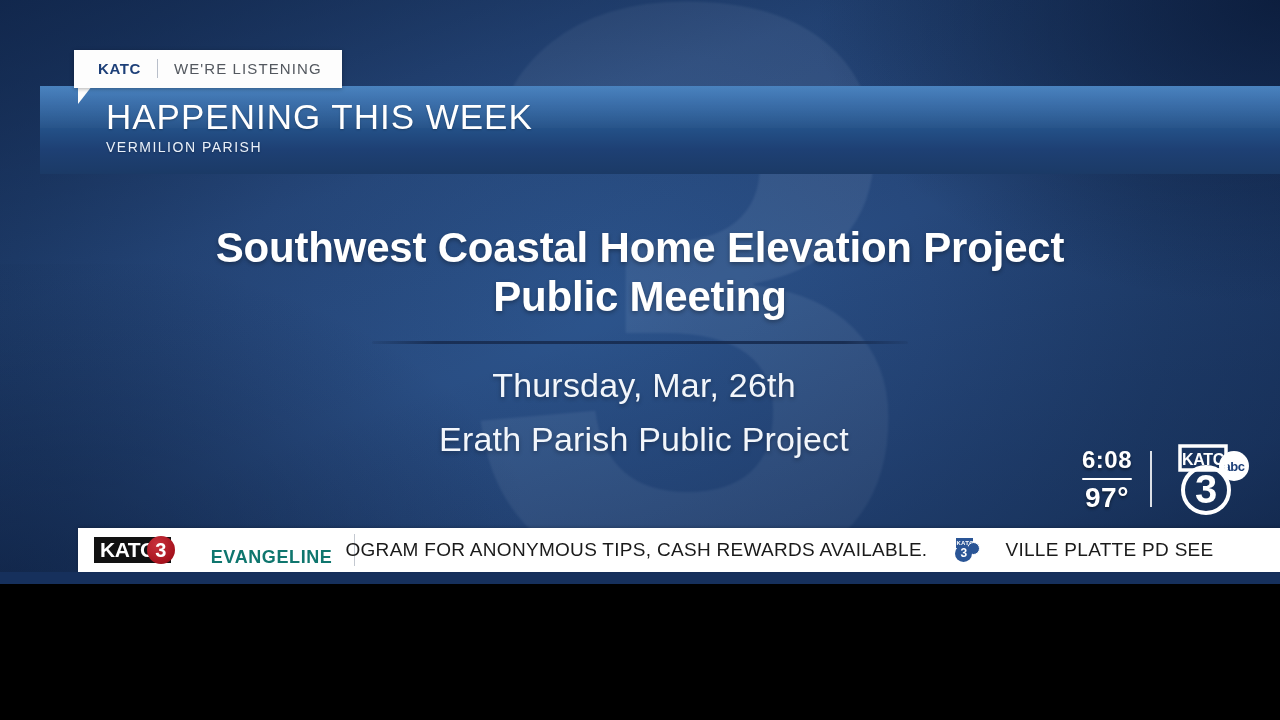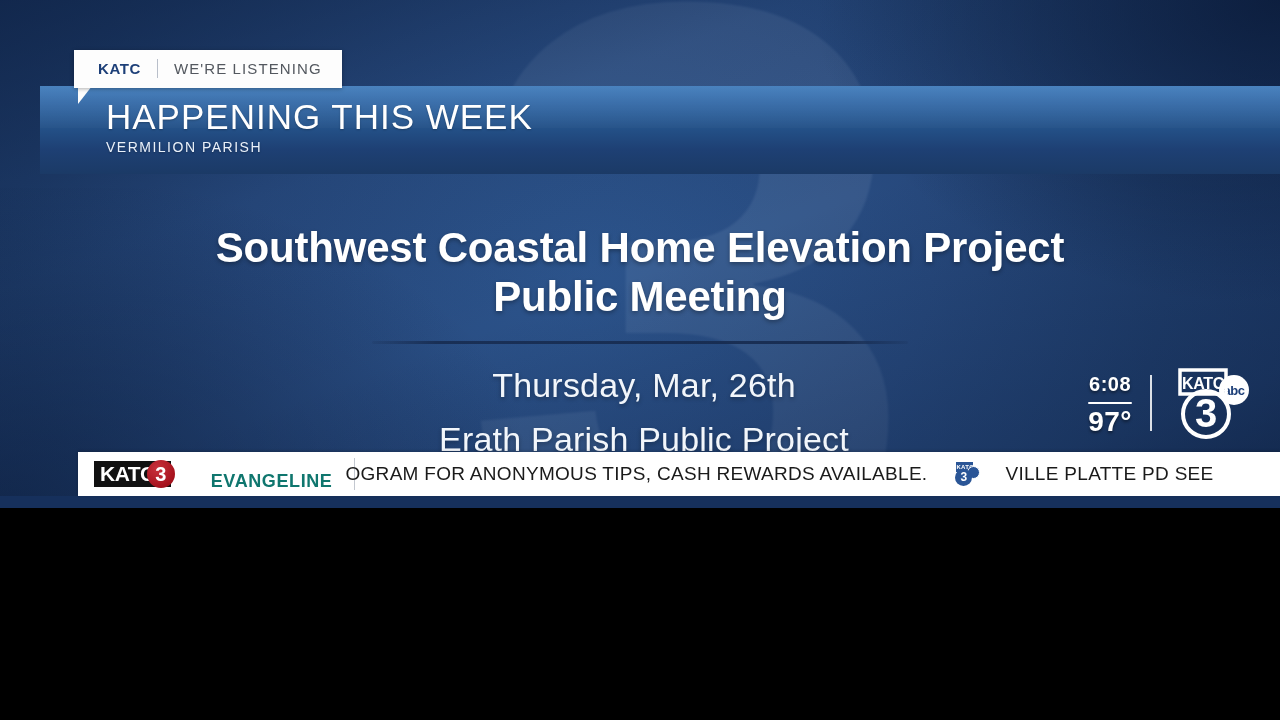--- a/index.html
+++ b/index.html
@@ -9,21 +9,21 @@
     background: #000;
   }
   body {
     font-family: "Liberation Sans", sans-serif;
   }
 
   
   #broadcast {
     position: relative;
     width: 1280px;
-    height: 508px;
+    height: 584px;
     overflow: hidden;
     background: #1d3a6b;
   }
 
   
   .bg-base {
     position: absolute;
     inset: 0;
     background:
       radial-gradient(ellipse 900px 680px at 46% 52%, #2c548c 0%, #27497d 38%, #203f6e 64%, #1a3460 100%);
@@ -184,21 +184,21 @@
     align-items: center;
     gap: 18px;
     z-index: 7;
   }
   .wx {
     text-align: center;
     color: #ffffff;
     text-shadow: 0 2px 3px rgba(0,0,0,0.45);
   }
   .wx-time {
-    font-size: 20px;
+    font-size: 24px;
     font-weight: bold;
     letter-spacing: 0.5px;
     line-height: 30px;
   }
   .wx-rule {
     height: 2px;
     background: #ffffff;
     margin: 3px 0 3px 0;
     border-radius: 1px;
   }

